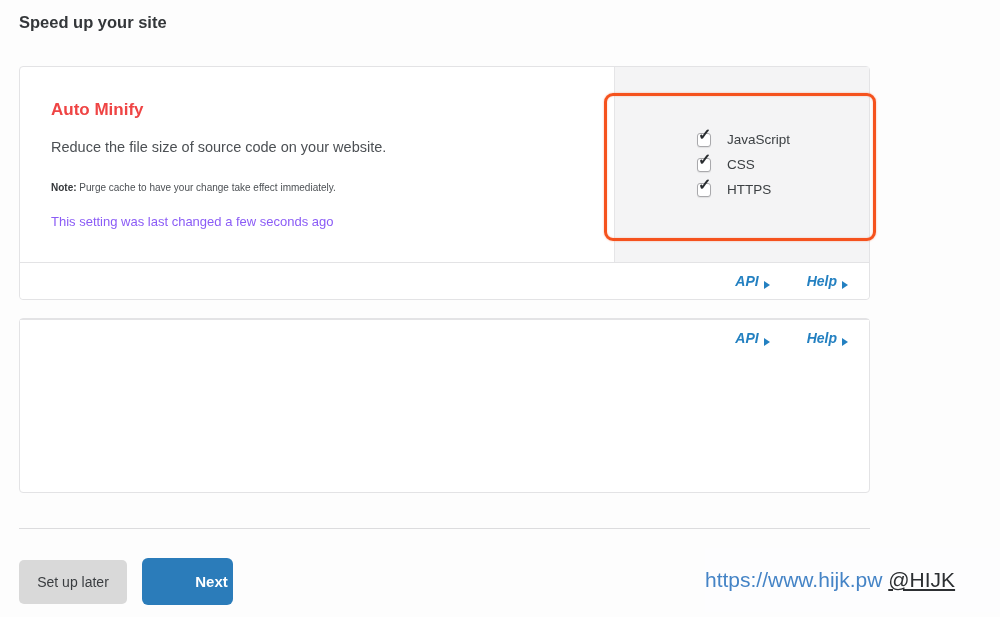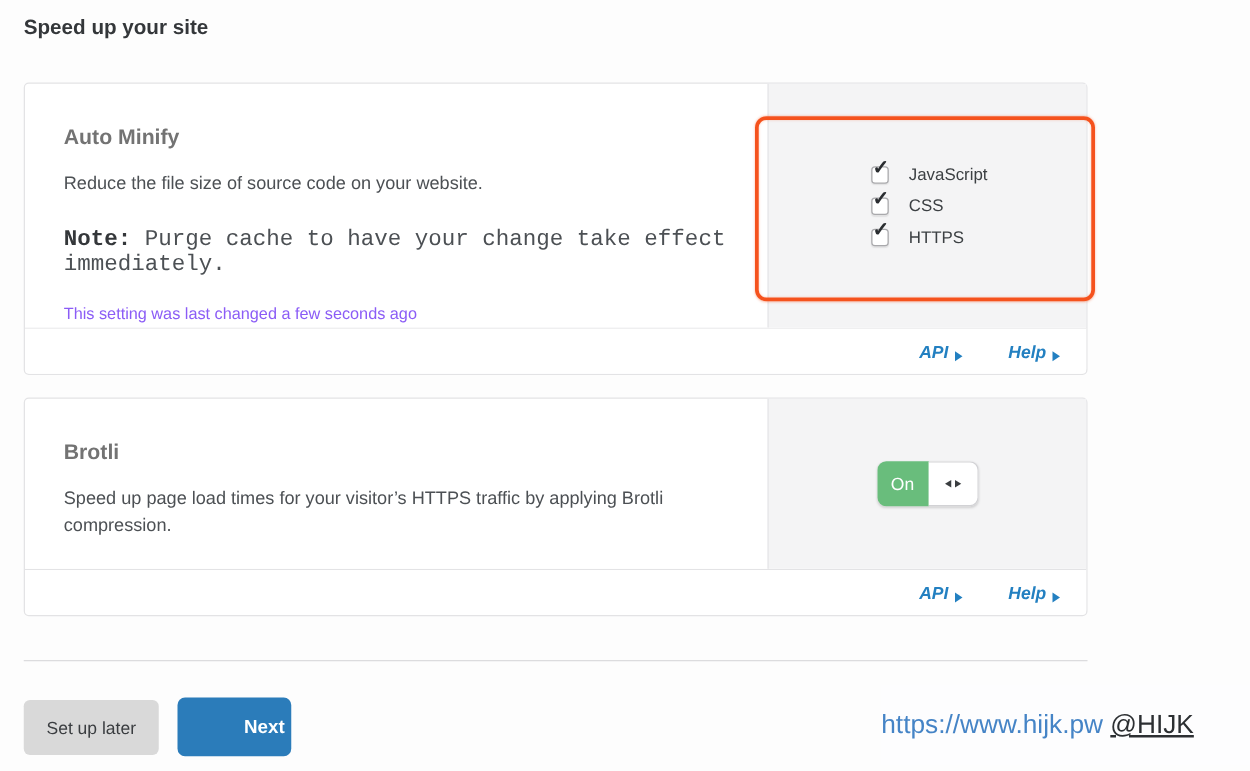--- a/index.html
+++ b/index.html
@@ -31,23 +31,23 @@
   .card-right {
     width: 255px; background: #f4f4f5; border-left: 1px solid #e5e5e7;
     display: flex; align-items: center; position: relative;
   }
   .card-footer {
     height: 37px; border-top: 1px solid #e3e3e5; background: #ffffff;
     display: flex; align-items: center; justify-content: flex-end;
     gap: 37px; padding-right: 21px; border-radius: 0 0 4px 4px;
   }
 
-  .card-title { font-size: 17px; font-weight: bold; color: #737373; margin-bottom: 16px; }
+  .card-title { font-size: 17px; font-weight: bold; color: #ef4444; margin-bottom: 16px; }
   .card-desc { font-size: 14.5px; color: #4c5054; line-height: 1.55; margin-bottom: 24px; max-width: 535px; }
-  .card-note { font-size: 18px; color: #4c5054; margin-bottom: 21px; font-family: Liberation Mono, monospace; }
+  .card-note { font-size: 10px; color: #4c5054; margin-bottom: 21px; }
   .card-note b { color: #34373a; }
   .card-status { font-size: 13px; color: #8b5cf6; }
 
   
   .footer-link {
     font-size: 14px; font-weight: bold; color: #2380c1;
     display: inline-flex; align-items: flex-end; cursor: pointer; text-decoration: none; font-style: italic;
   }
   .tri-right {
     display: inline-block; width: 0; height: 0; margin-left: 5px;
@@ -173,35 +173,20 @@
       <a class="footer-link">
           <span>Help</span>
           <span class="tri-right"></span>
         </a>
     </div>
   </div>
 
   <div class="annotation-box"></div>
 
   <div class="card card-2">
-    <div class="card-body">
-      <div class="card-left">
-        <div class="card-title">Brotli</div>
-        <p class="card-desc">Speed up page load times for your visitor’s HTTPS traffic by applying Brotli compression.</p>
-      </div>
-      <div class="card-right">
-        <div class="toggle">
-          <div class="toggle-on">On</div>
-          <div class="toggle-knob">
-            <span class="tri-left-sm"></span>
-            <span class="tri-right-sm"></span>
-          </div>
-        </div>
-      </div>
-    </div>
     <div class="card-footer">
       <a class="footer-link">
           <span>API</span>
           <span class="tri-right"></span>
         </a>
       <a class="footer-link">
           <span>Help</span>
           <span class="tri-right"></span>
         </a>
     </div>

